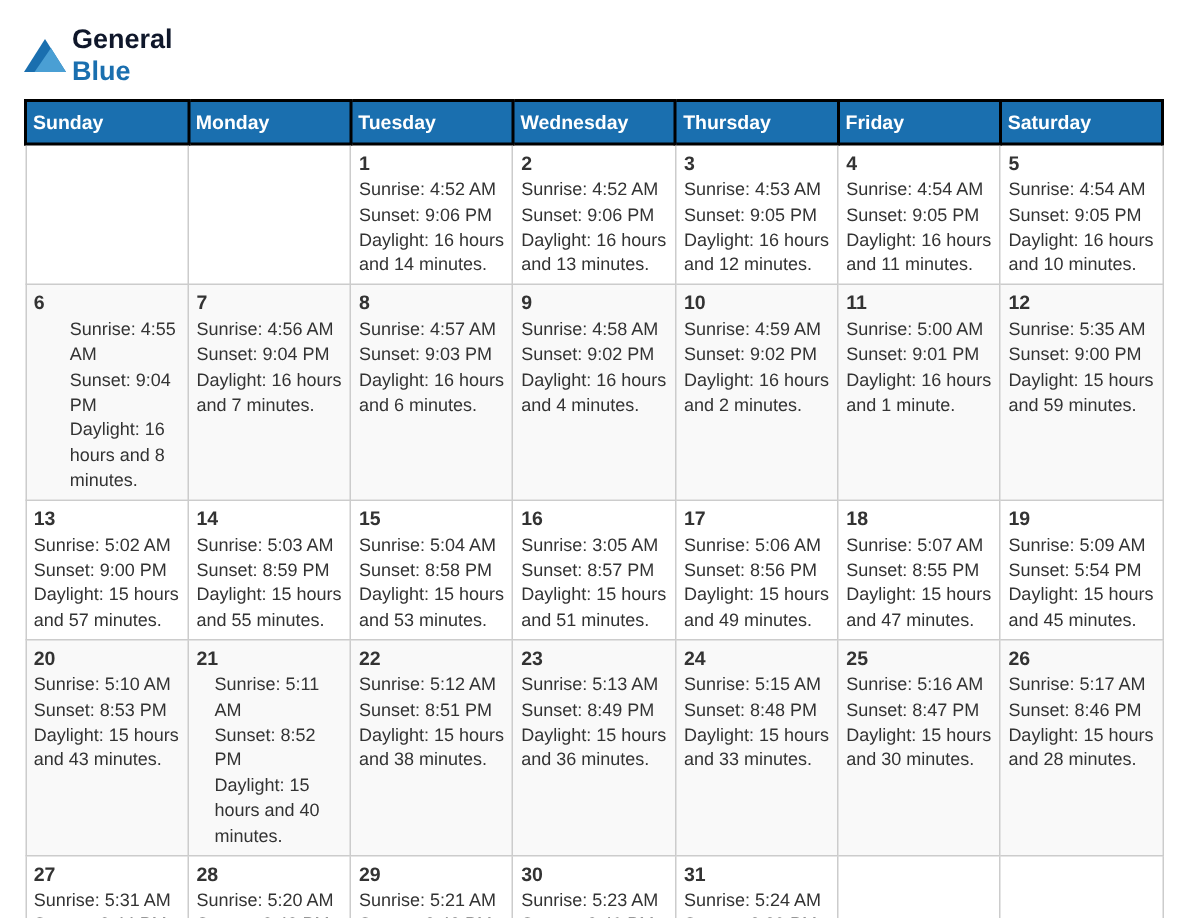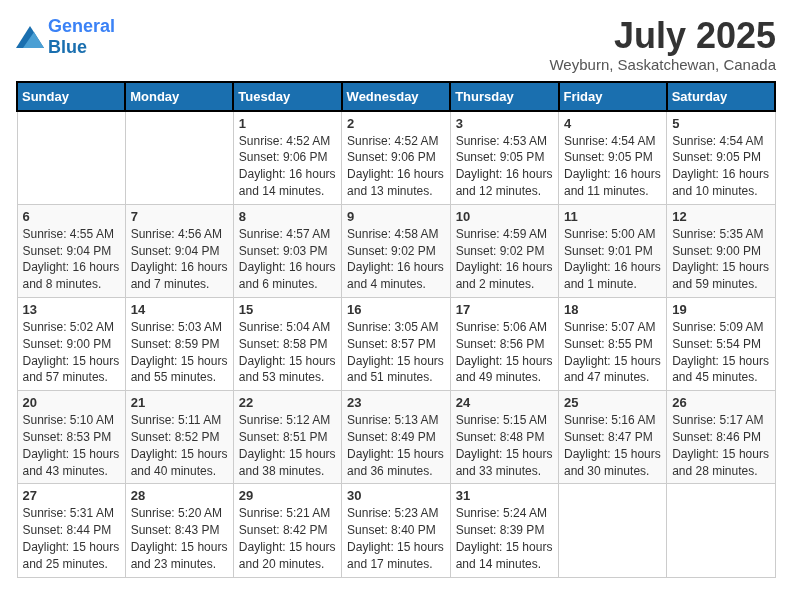--- a/index.html
+++ b/index.html
@@ -17,21 +17,21 @@
       margin-bottom: 8px;
     }
     .logo {
       display: flex;
       align-items: center;
       gap: 4px;
     }
     .logo-text-general {
       font-size: 18px;
       font-weight: bold;
-      color: #3b82f6;
+      color: #0f172a;
     }
     .logo-text-blue {
       font-size: 18px;
       font-weight: bold;
       color: #1a6faf;
     }
     .logo-icon {
       width: 28px;
       height: 22px;
     }
@@ -97,24 +97,20 @@
   <div class="logo">
     <svg class="logo-icon" viewBox="0 0 28 22" xmlns="http://www.w3.org/2000/svg">
       <polygon points="0,22 14,0 28,22" fill="#1a6faf"></polygon>
       <polygon points="7,22 18,6 28,22" fill="#4a9fd4"></polygon>
     </svg>
     <div>
       <span class="logo-text-general">General</span><br>
       <span class="logo-text-blue">Blue</span>
     </div>
   </div>
-  <div class="title-block">
-    <div class="month-title">July 2025</div>
-    <div class="location-title">Weyburn, Saskatchewan, Canada</div>
-  </div>
 </div>
 
 <table class="calendar">
   <thead>
     <tr>
     <th>Sunday</th>
         <th>Monday</th>
         <th>Tuesday</th>
         <th>Wednesday</th>
         <th>Thursday</th>
@@ -153,21 +149,21 @@
         <td>
           <span class="day-num">5</span>
           <div class="day-info" style="white-space: pre-line;">Sunrise: 4:54 AM
 Sunset: 9:05 PM
 Daylight: 16 hours and 10 minutes.</div>
         </td>
       </tr>
       <tr>
         <td>
           <span class="day-num">6</span>
-          <div class="day-info" style="white-space: pre-line;">Sunrise: 4:55 AM
+          <div class="day-info" style="white-space: pre-line; margin-left: 24px;">Sunrise: 4:55 AM
 Sunset: 9:04 PM
 Daylight: 16 hours and 8 minutes.</div>
         </td>
         <td>
           <span class="day-num">7</span>
           <div class="day-info" style="white-space: pre-line;">Sunrise: 4:56 AM
 Sunset: 9:04 PM
 Daylight: 16 hours and 7 minutes.</div>
         </td>
         <td>
@@ -247,21 +243,21 @@
       </tr>
       <tr>
         <td>
           <span class="day-num">20</span>
           <div class="day-info" style="white-space: pre-line;">Sunrise: 5:10 AM
 Sunset: 8:53 PM
 Daylight: 15 hours and 43 minutes.</div>
         </td>
         <td>
           <span class="day-num">21</span>
-          <div class="day-info" style="white-space: pre-line;">Sunrise: 5:11 AM
+          <div class="day-info" style="white-space: pre-line; margin-left: 12px;">Sunrise: 5:11 AM
 Sunset: 8:52 PM
 Daylight: 15 hours and 40 minutes.</div>
         </td>
         <td>
           <span class="day-num">22</span>
           <div class="day-info" style="white-space: pre-line;">Sunrise: 5:12 AM
 Sunset: 8:51 PM
 Daylight: 15 hours and 38 minutes.</div>
         </td>
         <td>

